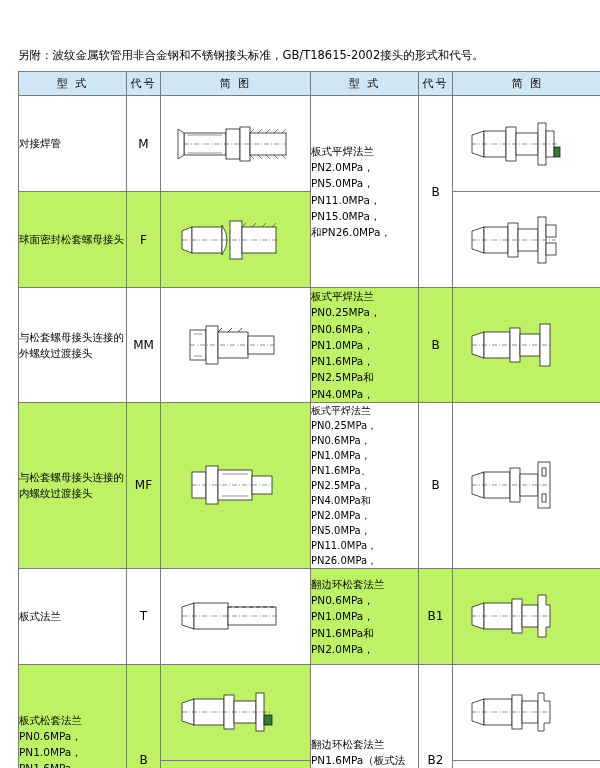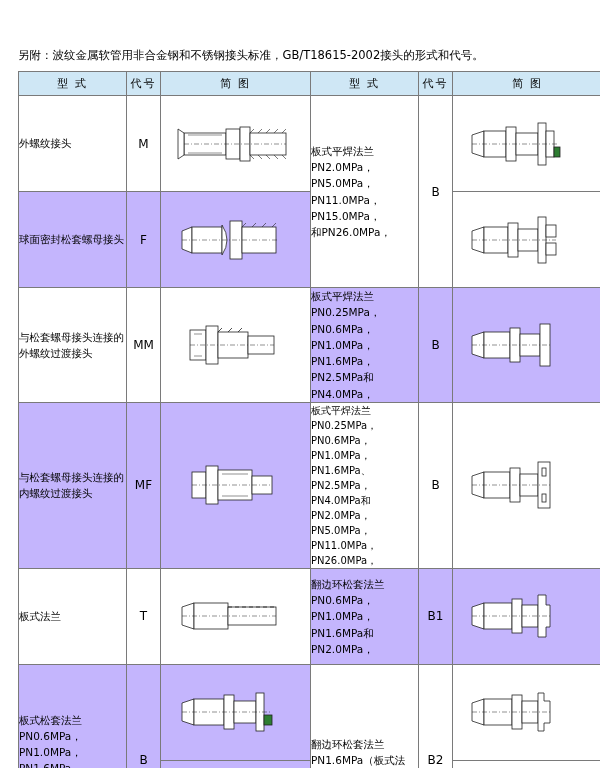--- a/index.html
+++ b/index.html
@@ -34,35 +34,34 @@
     vertical-align: middle;
   }
   thead th {
     background: #cfe7f5;
     font-size: 11px;
     font-weight: normal;
     height: 24px;
     text-align: center;
     letter-spacing: 2px;
     color: #000;
-    font-family: Liberation Serif, serif;
   }
   .cell-text {
     font-size: 10.5px;
     line-height: 1.55;
     color: #000;
     padding: 4px 5px;
     text-align: left;
   }
   .code {
     text-align: center;
     font-size: 12px;
     color: #000;
   }
-  .yellow { background: #c4b5fd; }
+  .yellow { background: #bef264; }
   .white { background: #ffffff; }
   .fig {
     text-align: center;
     padding: 2px 0;
     line-height: 0;
   }
   .fig svg { display: inline-block; }
   
   col.c-type  { width: 108px; }
   col.c-code  { width: 34px; }
@@ -90,21 +89,21 @@
         <th>代号</th>
         <th>简  图</th>
         <th>型  式</th>
         <th>代号</th>
         <th>简  图</th>
       </tr>
     </thead>
     <tbody>
 
       <tr style="height:96px">
-        <td class="white cell-text">外螺纹接头</td>
+        <td class="white cell-text">对接焊管</td>
         <td class="white code">M</td>
         <td class="white fig">
           <svg width="140" height="70" viewBox="0 0 140 70">
             <g stroke="#222" stroke-width="0.8" fill="#fff">
               <rect x="18" y="24" width="42" height="22"></rect>
               <path d="M18 24 L12 20 L12 50 L18 46 Z"></path>
               <rect x="60" y="20" width="14" height="30"></rect>
               <rect x="74" y="18" width="10" height="34"></rect>
               <rect x="84" y="24" width="36" height="22"></rect>
               <path d="M84 24 l4 -4 M92 24 l4 -4 M100 24 l4 -4 M108 24 l4 -4 M116 24 l4 -4" stroke-width="0.6"></path>

